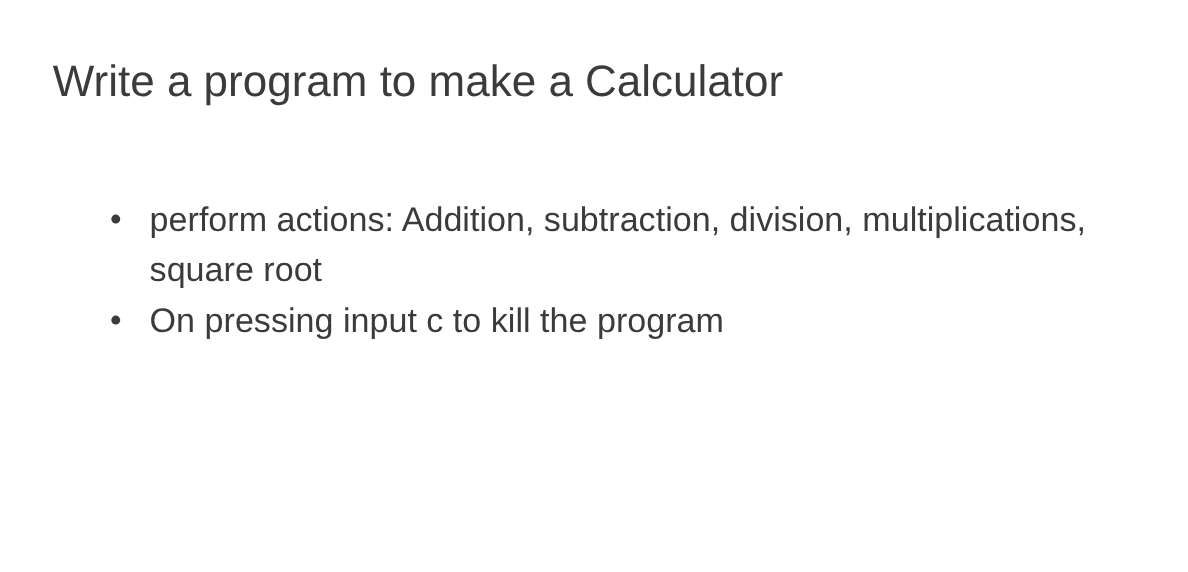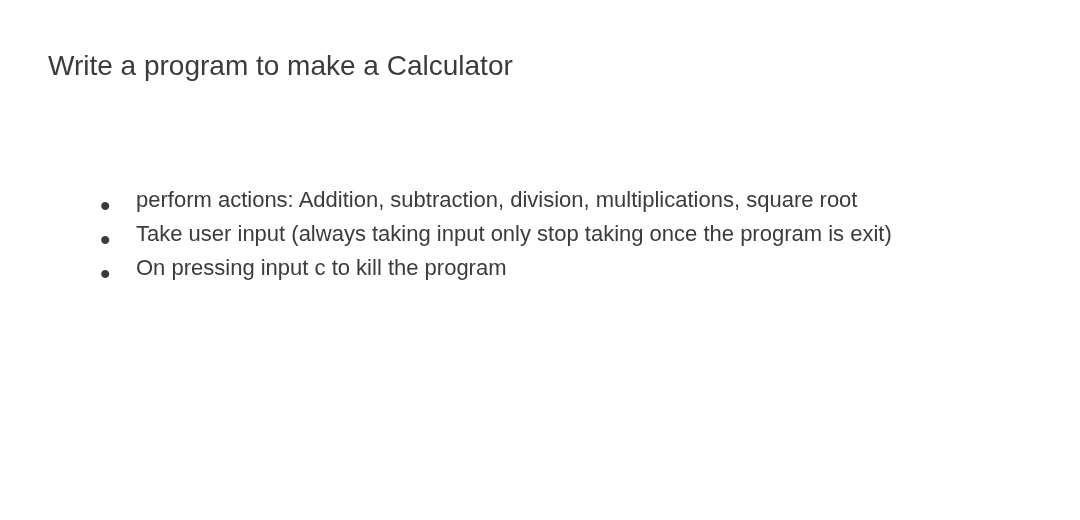--- a/index.html
+++ b/index.html
@@ -9,47 +9,46 @@
     }
     body {
       width: 1080px;
       height: 520px;
       background: #ffffff;
       font-family: Arial, Helvetica, sans-serif;
       color: #3b3b3b;
       padding: 48px 48px 0 48px;
     }
     .heading {
-      font-size: 28px;
+      font-size: 40px;
       font-weight: 400;
       line-height: 1.3;
-      margin-bottom: 100px;
+      margin-bottom: 78px;
     }
     .bullet-list {
       list-style: none;
       padding-left: 52px;
     }
     .bullet-item {
       position: relative;
-      font-size: 22px;
+      font-size: 31px;
       line-height: 1.45;
       padding-left: 36px;
       margin-bottom: 2px;
     }
     .bullet-item::before {
       content: "•";
       position: absolute;
       left: 0;
       top: 0;
       font-size: 30px;
       color: #3b3b3b;
     }
   </style>
 </head>
 <body>
 
 <h1 class="heading">Write a program to make a Calculator</h1>
 
 <ul class="bullet-list">
   <li class="bullet-item">perform actions: Addition, subtraction, division, multiplications, square root</li>
-  <li class="bullet-item">Take user input (always taking input only stop taking once the program is exit)</li>
   <li class="bullet-item">On pressing input c to kill the program</li>
 </ul>
 
 </body></html>

